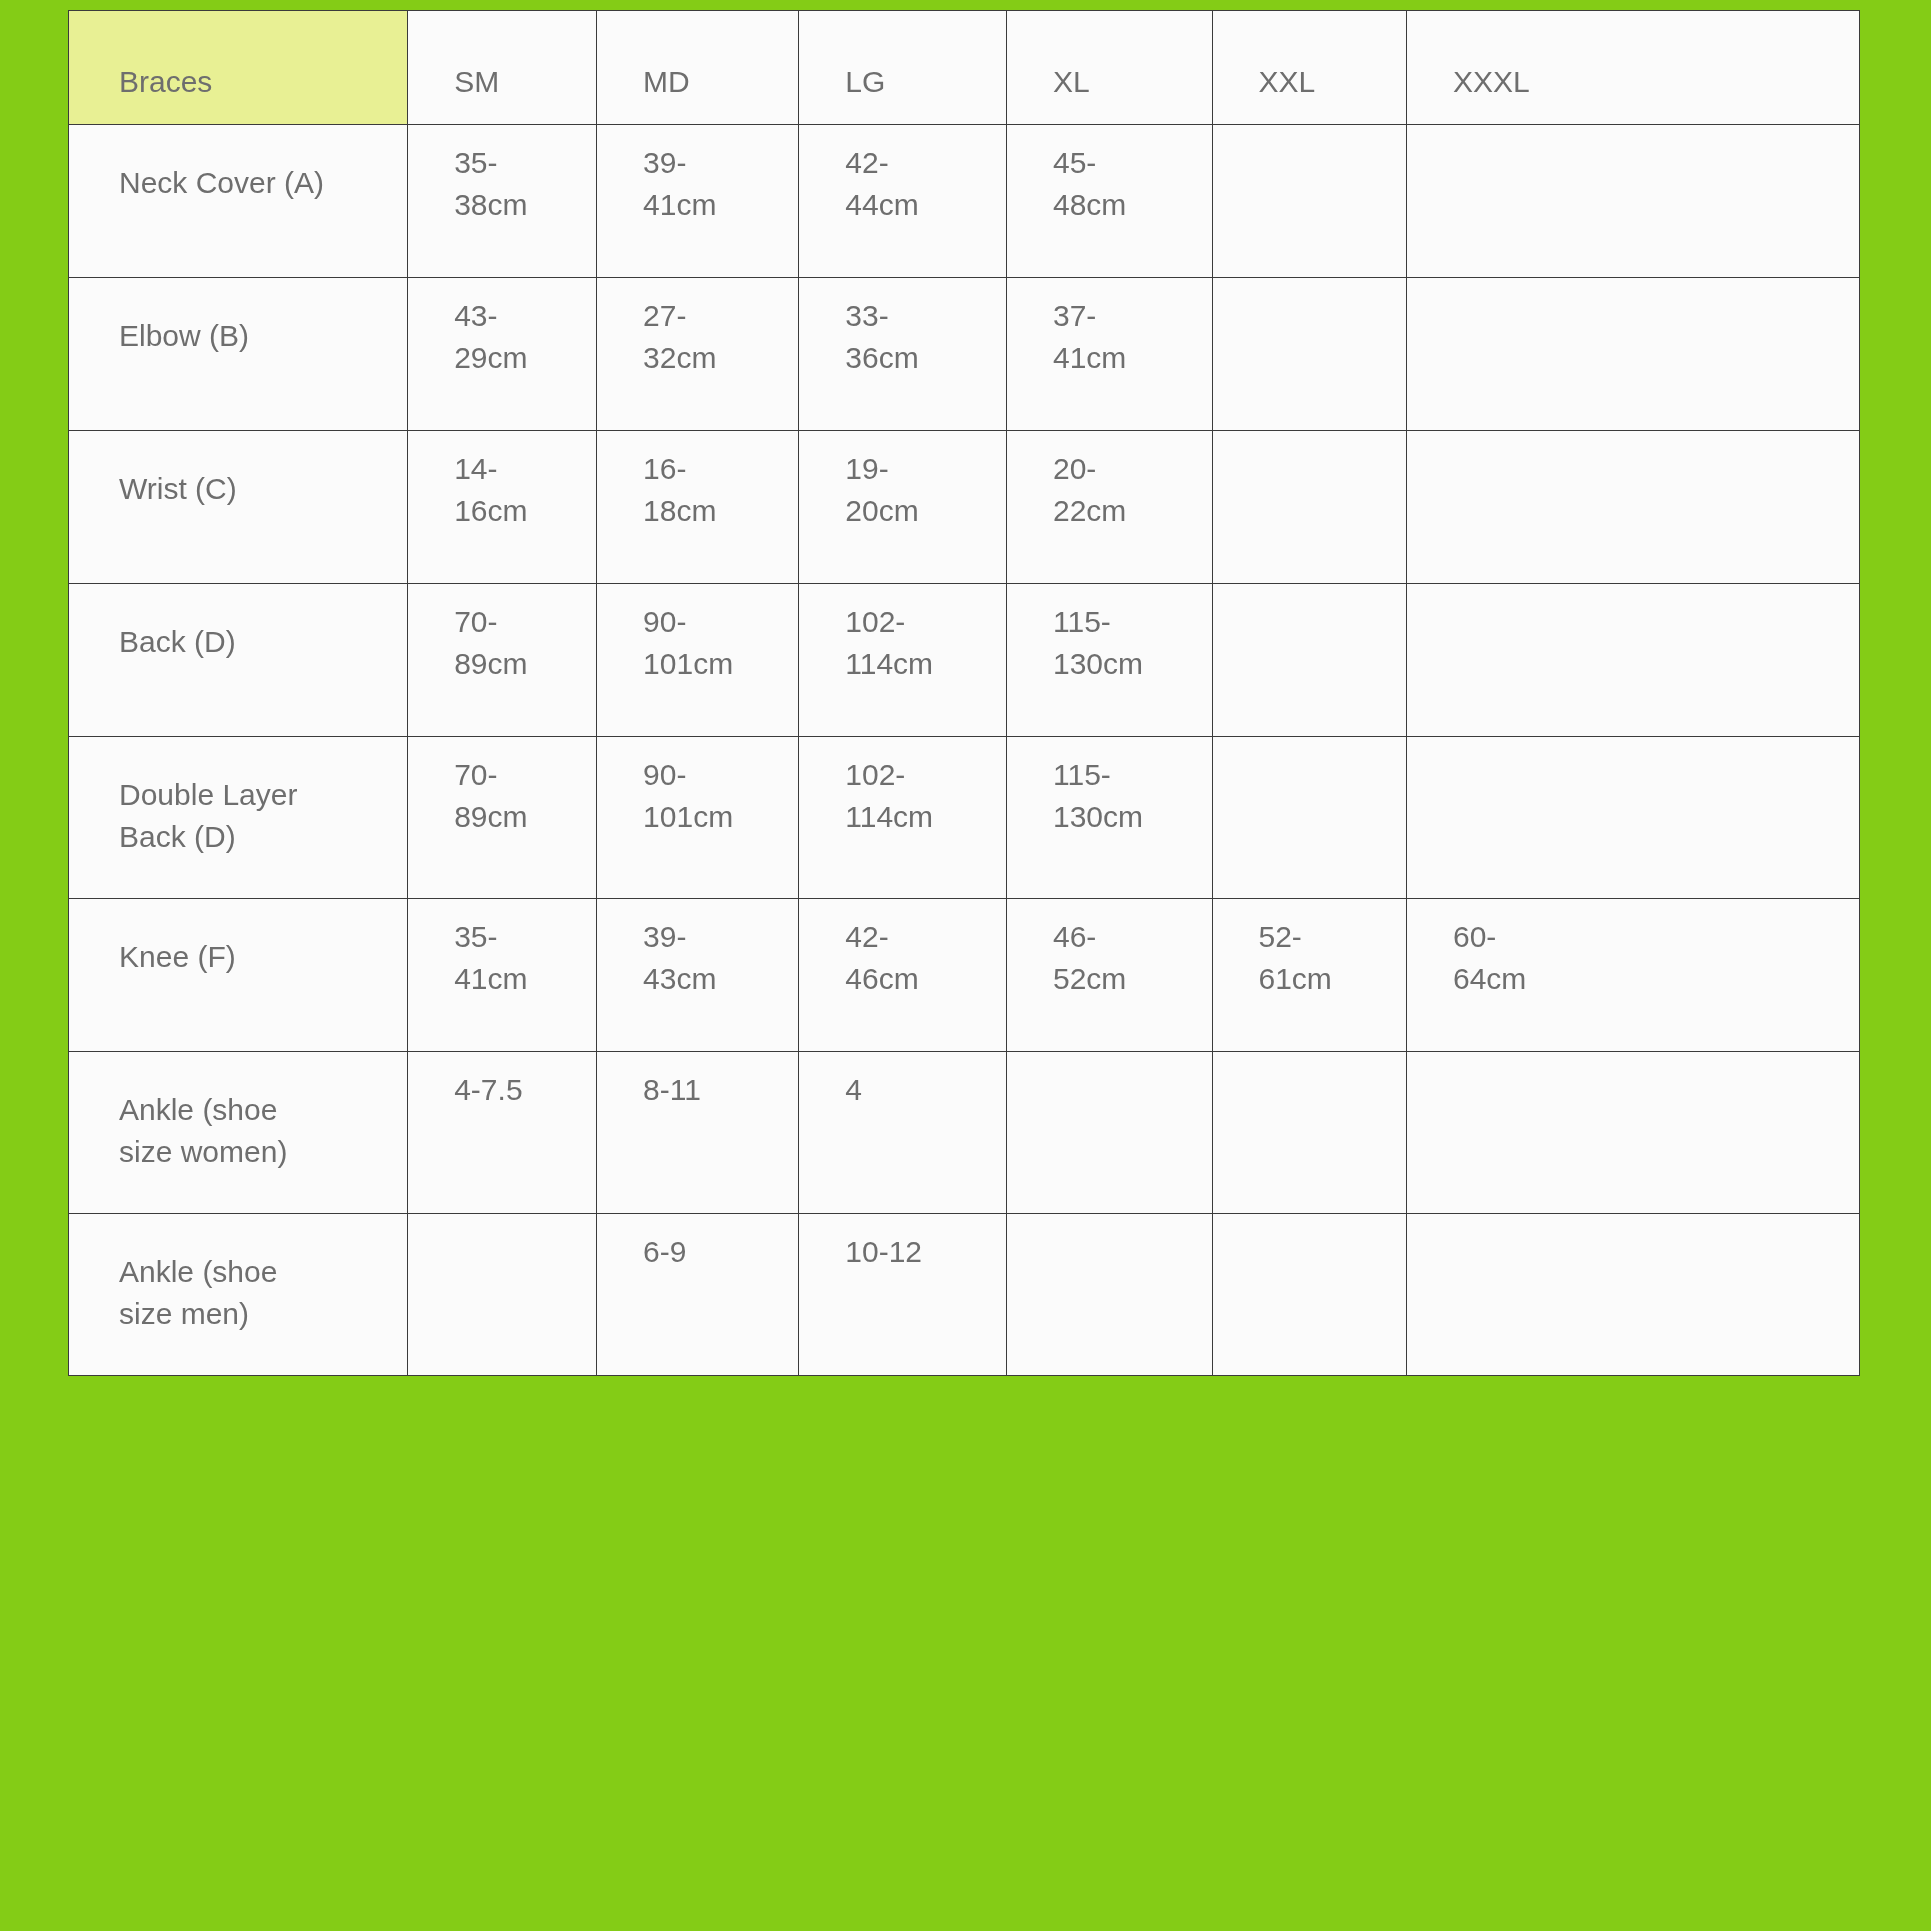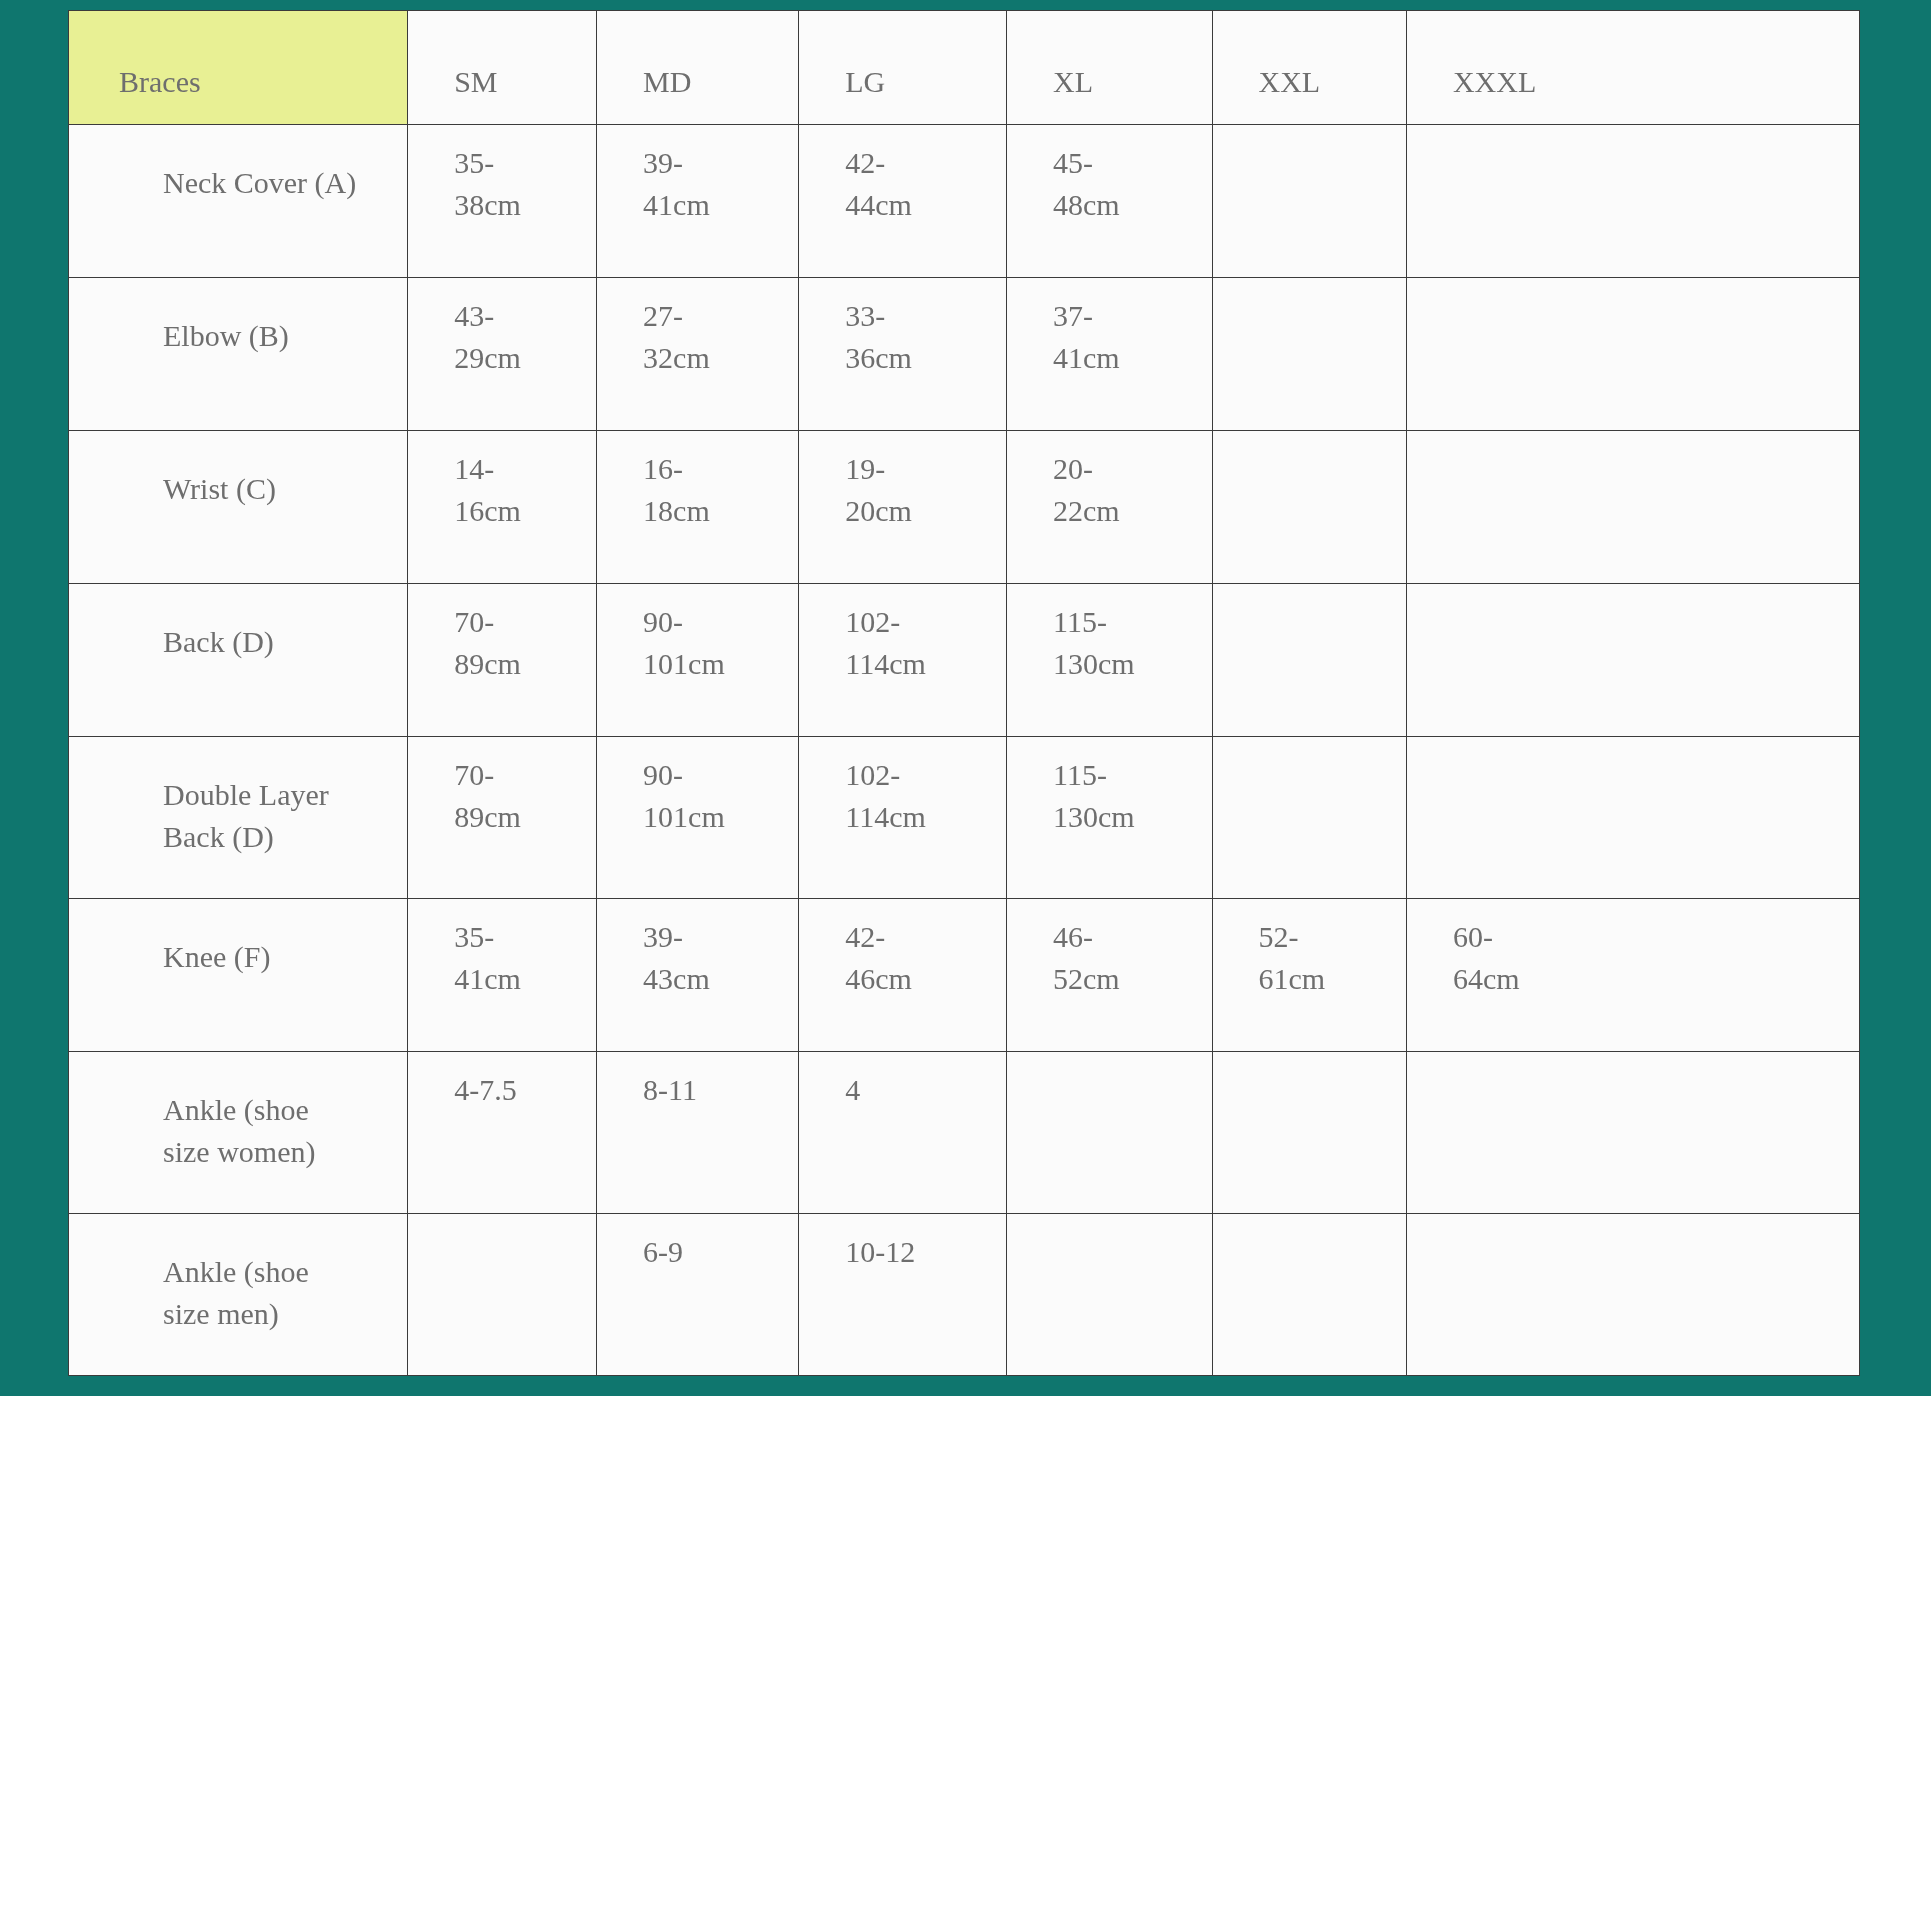--- a/index.html
+++ b/index.html
@@ -7,25 +7,24 @@
     padding: 0;
     width: 1931px;
     height: 1931px;
     background: #ffffff;
     font-family: "Liberation Sans", sans-serif;
   }
 
   #sizing-chart-wrap {
     position: relative;
     width: 1931px;
-    height: 1396px;
-    background: #0f766e;
+    height: 1931px;
+    background: #84cc16;
     box-sizing: border-box;
     padding: 9.7px 0 0 68px;
-    font-family: Liberation Serif, serif;
   }
 
   table.size-table {
     border-collapse: collapse;
     table-layout: fixed;
     width: 1792px;
     background: #fbfbfb;
   }
 
   table.size-table col.c-label { width: 307px; }
@@ -75,21 +74,21 @@
   table.size-table tbody td.cell-value {
     padding-left: 46px;
     padding-top: 17px;
   }
 
   
   table.size-table tbody tr.row-tall td {
     height: 162px;
   }
 
-  .lbl-line { display: block; margin-left: 44px; }
+  .lbl-line { display: block; }
   .val-line { display: block; }
   .empty-cell { display: block; height: 1px; }
 </style>
 </head>
 <body>
 
 <div id="sizing-chart-wrap">
   <table class="size-table">
     <colgroup>
       <col class="c-label">

